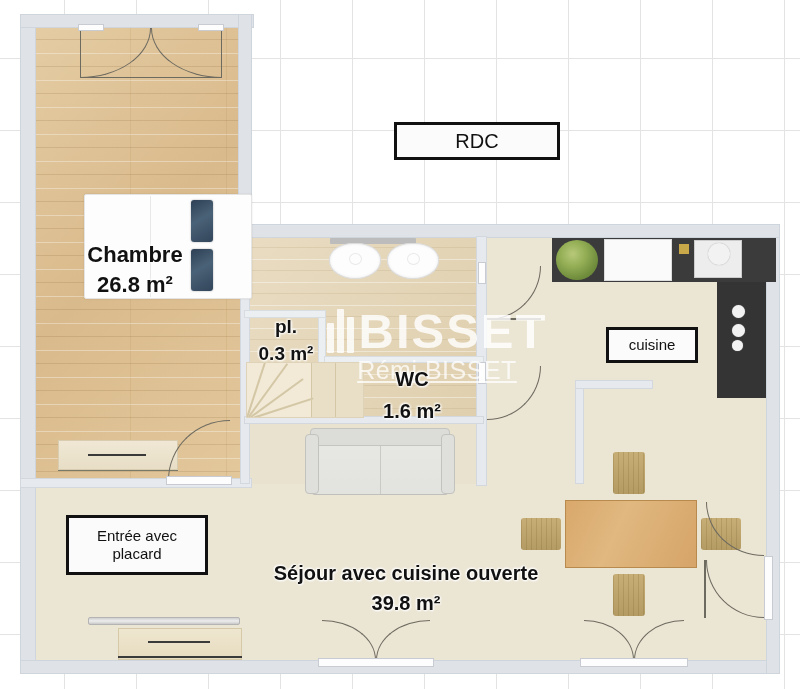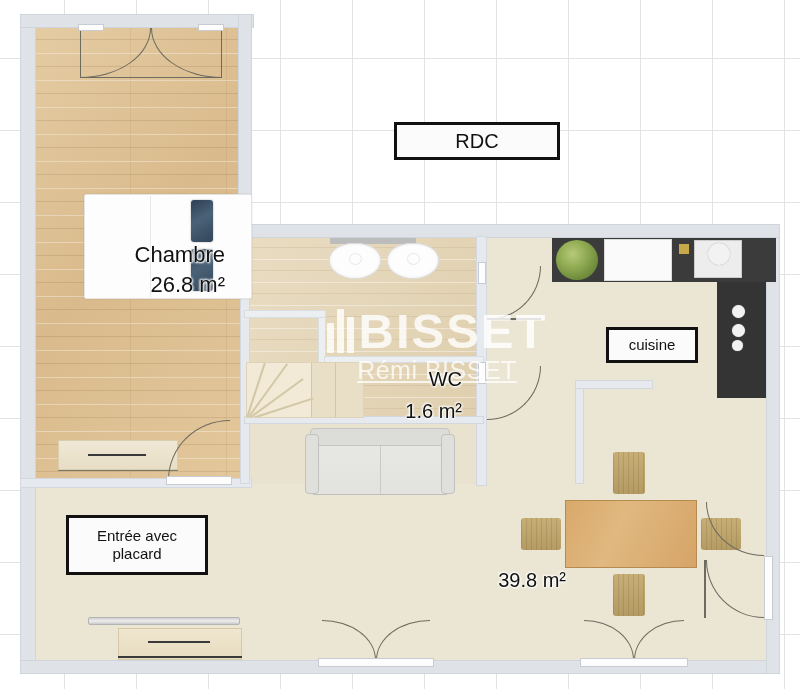--- a/index.html
+++ b/index.html
@@ -145,22 +145,22 @@
     position: absolute;
     background: #fbfbfb;
     border: 3px solid #111;
     display: flex; flex-direction: column;
     align-items: center; justify-content: center;
     color: #111; text-align: center; line-height: 1.22;
   }
   .roomlabel {
     position: absolute;
     color: #111;
-    font-weight: normal;
-    text-align: right;
+    font-weight: bold;
+    text-align: center;
     white-space: nowrap;
     text-shadow:
       0 0 3px rgba(255,255,255,0.95), 0 0 3px rgba(255,255,255,0.95),
       1px 1px 2px rgba(255,255,255,0.9), -1px -1px 2px rgba(255,255,255,0.9);
   }
 
   
   #watermark {
     position: absolute;
     left: 287px; top: 302px;
@@ -320,23 +320,28 @@
     <span>Entrée avec</span>
     <span>placard</span>
   </div>
 
   <div class="roomlabel" style="left:45px; top:242px; width:180px; font-size:22px;">
     <div>Chambre</div>
     <div style="margin-top:4px;">26.8 m²</div>
   </div>
 
 
+  <div class="roomlabel" style="left:240px; top:316px; width:92px; font-size:19px;">
+    <div>pl.</div>
+    <div style="margin-top:5px;">0.3 m²</div>
+  </div>
 
   <div class="roomlabel" style="left:362px; top:368px; width:100px; font-size:20px;">
     <div>WC</div>
     <div style="margin-top:9px;">1.6 m²</div>
   </div>
 
   <div class="roomlabel" style="left:246px; top:562px; width:320px; font-size:20px;">
+    <div>Séjour avec cuisine ouverte</div>
     <div style="margin-top:7px;">39.8 m²</div>
   </div>
 
 </div>
 
 </body></html>

